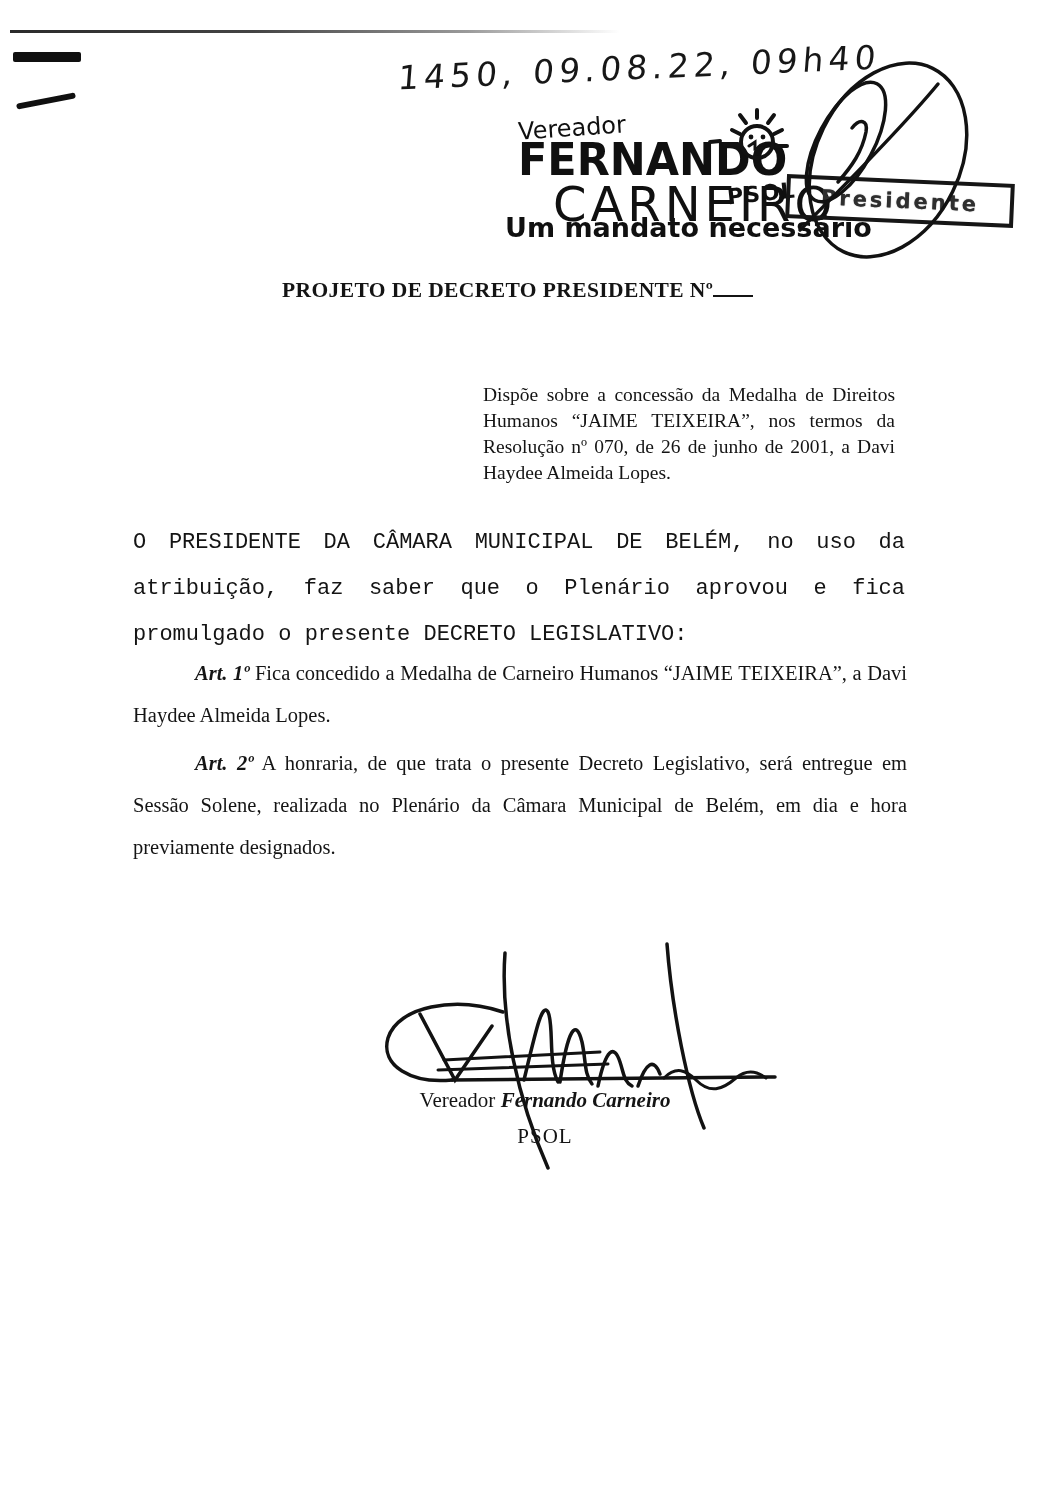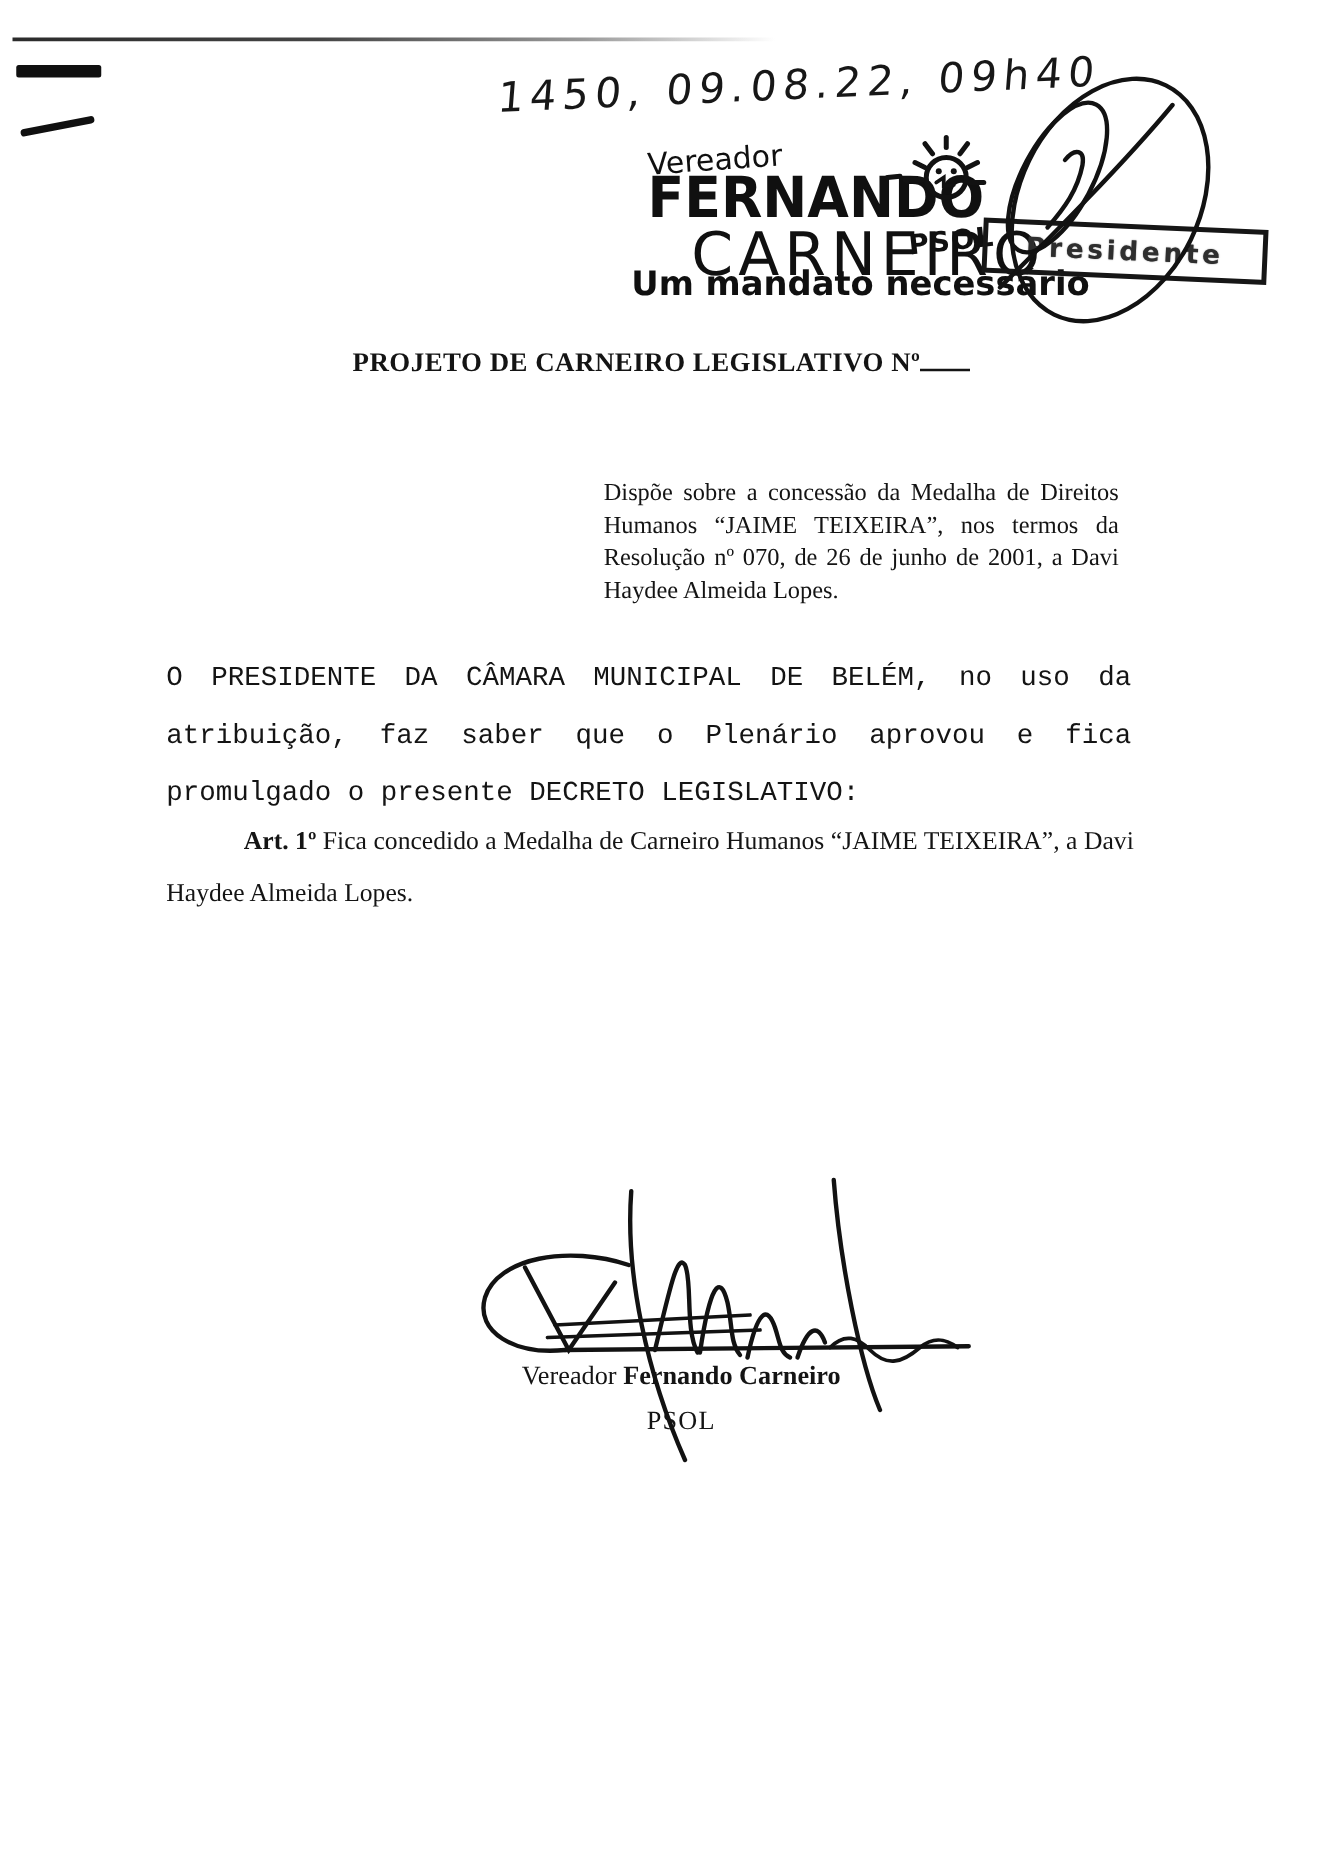--- a/index.html
+++ b/index.html
@@ -77,21 +77,21 @@
   .sig-name{
     left:300px;top:1088px;width:490px;text-align:center;
     font-size:21px;white-space:nowrap;
   }
   .sig-party{
     left:300px;top:1124px;width:490px;text-align:center;
     font-size:21px;letter-spacing:1px;
   }
   .ink{stroke:#121212;fill:none;stroke-linecap:round;}
   svg.overlay{position:absolute;left:0;top:0;pointer-events:none;}
-  b{font-weight:700;}
+  b{font-weight:700;font-style:italic;}
 </style>
 </head>
 <body>
 
 <div class="page">
 
   <div class="abs scan-topline"></div>
   <div class="abs scan-dash"></div>
   <div class="abs scan-diagonal"></div>
 
@@ -116,31 +116,34 @@
     <path class="ink" d="M76 42 L87 42" stroke-width="4"></path>
     <path class="ink" d="M24 40 L38 40" stroke-width="4"></path>
     <path class="ink" d="M10 38 L20 37" stroke-width="4"></path>
   </svg>
 
   <div class="abs stamp">
     <span>Presidente</span>
   </div>
 
   <div class="abs doc-title">
-    <span>PROJETO DE CARNEIRO LEGISLATIVO Nº</span><span class="blank-line"></span>
+    <span>PROJETO DE DECRETO PRESIDENTE Nº</span><span class="blank-line"></span>
   </div>
 
   <div class="abs ementa">Dispõe sobre a concessão da Medalha de Direitos Humanos “JAIME TEIXEIRA”, nos termos da Resolução nº 070, de 26 de junho de 2001, a Davi Haydee Almeida Lopes.</div>
 
   <div class="abs preamble">
     <span>O PRESIDENTE DA CÂMARA MUNICIPAL DE BELÉM,</span><span> no uso da atribuição, faz saber que o Plenário aprovou e fica promulgado o presente DECRETO LEGISLATIVO:</span>
   </div>
 
   <div class="abs article art1">
     <b>Art. 1º</b><span> Fica concedido a Medalha de Carneiro Humanos “JAIME TEIXEIRA”, a Davi Haydee Almeida Lopes.</span>
+  </div>
+  <div class="abs article art2">
+    <b>Art. 2º</b><span> A honraria, de que trata o presente Decreto Legislativo, será entregue em Sessão Solene, realizada no Plenário da Câmara Municipal de Belém, em dia e hora previamente designados.</span>
   </div>
 
 
   <div class="abs sig-name">
     <span>Vereador </span><b>Fernando Carneiro</b>
   </div>
   <div class="abs sig-party">PSOL</div>
 
   <svg class="overlay" width="1058" height="1497" viewBox="0 0 1058 1497">
 

